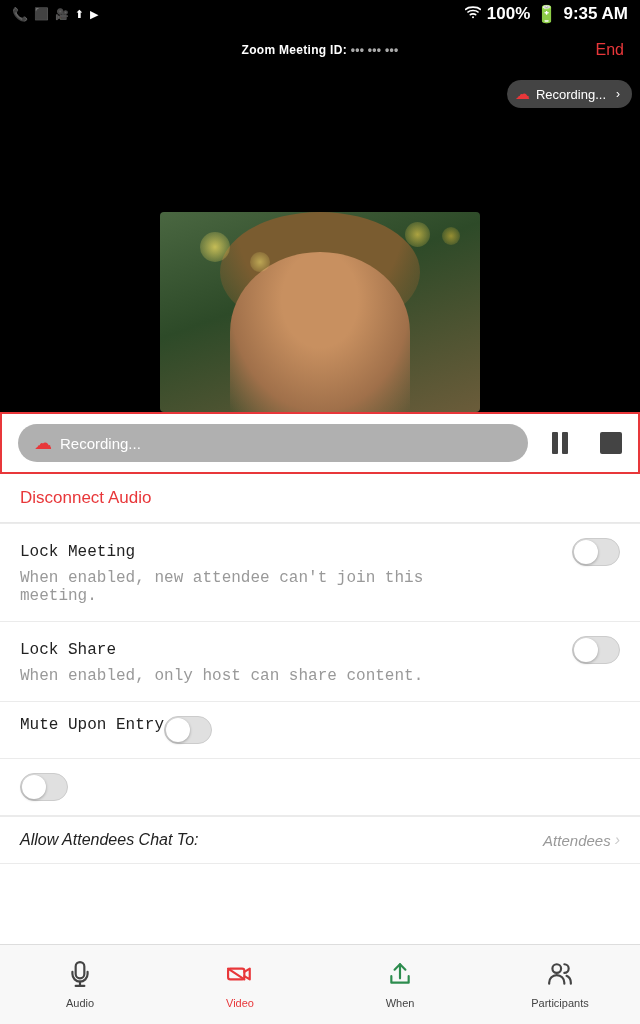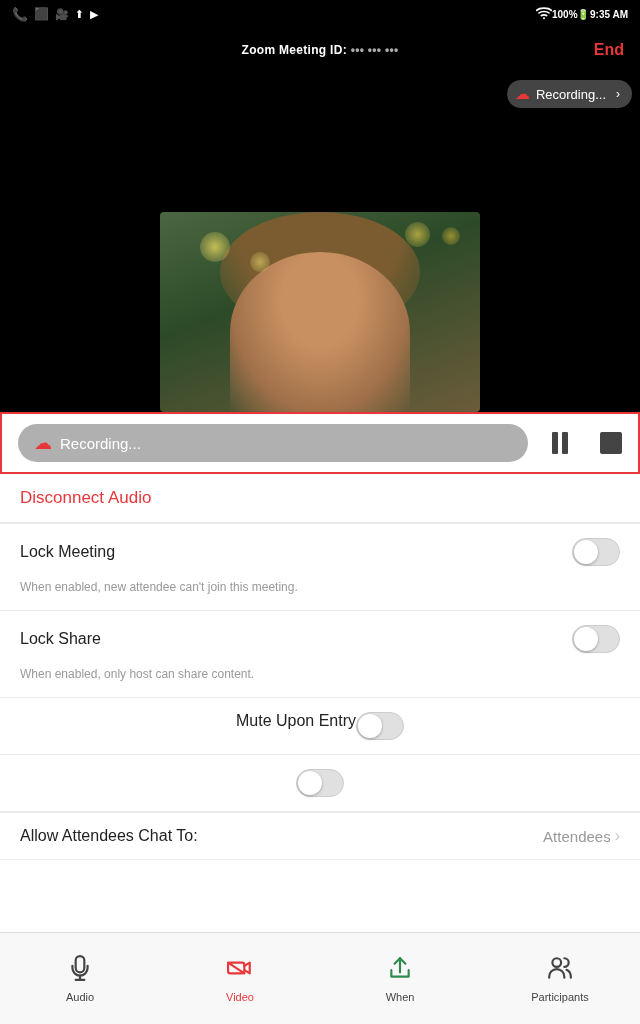--- a/index.html
+++ b/index.html
@@ -15,21 +15,21 @@
     
     .status-bar {
       display: flex;
       justify-content: space-between;
       align-items: center;
       padding: 4px 12px;
       background: #000;
       height: 28px;
     }
     .status-left { display: flex; gap: 6px; align-items: center; }
-    .status-right { display: flex; align-items: center; font-size: 10px; color: #fff; font-weight: 600; }
+    .status-right { display: flex; gap: 6px; align-items: center; font-size: 17px; color: #fff; font-weight: 600; }
     .status-icon { color: #fff; font-size: 13px; }
 
     
     .title-bar {
       background: #000;
       display: flex;
       justify-content: center;
       align-items: center;
       padding: 6px 16px;
       position: relative;
@@ -39,21 +39,21 @@
       color: #fff;
       font-size: 12px;
       font-weight: 700;
       letter-spacing: 0.3px;
     }
     .end-btn {
       position: absolute;
       right: 16px;
       color: #e8373a;
       font-size: 16px;
-      font-weight: 700;
+      font-weight: 400;
     }
 
     
     .video-area {
       background: #000;
       height: 340px;
       position: relative;
       display: flex;
       align-items: flex-end;
       justify-content: center;
@@ -165,32 +165,33 @@
       padding: 14px 20px;
       color: #e8373a;
       font-size: 17px;
       font-weight: 500;
       border-bottom: 1px solid #e8e8e8;
     }
 
     .menu-row {
       display: flex;
       align-items: flex-start;
-      justify-content: center;
+      justify-content: flex-start;
       padding: 14px 20px 4px;
+      font-family: Liberation Mono, monospace;
     }
     .menu-label {
       font-size: 16px;
       color: #222;
       font-weight: 400;
     }
     .menu-sublabel {
-      font-size: 12px;
+      font-size: 16px;
       color: #999;
-      margin-top: 14px;
+      margin-top: 3px;
       max-width: 440px;
       padding-bottom: 12px;
     }
     .menu-row-with-sub {
       flex-direction: column;
       align-items: stretch;
     }
     .menu-row-top {
       display: flex;
       justify-content: space-between;
@@ -230,20 +231,21 @@
     .toggle.on::after {
       left: calc(100% - 25px);
     }
 
     
     .chat-row {
       display: flex;
       align-items: center;
       justify-content: space-between;
       padding: 14px 20px;
+      font-style: italic;
     }
     .chat-label {
       font-size: 16px;
       color: #222;
     }
     .chat-value {
       display: flex;
       align-items: center;
       gap: 4px;
       color: #999;
@@ -256,21 +258,21 @@
 
     
     .bottom-nav {
       position: fixed;
       bottom: 0;
       left: 0;
       width: 640px;
       background: #f8f8f8;
       border-top: 1px solid #ddd;
       display: flex;
-      height: 92px;
+      height: 80px;
     }
     .nav-item {
       flex: 1;
       display: flex;
       flex-direction: column;
       align-items: center;
       justify-content: center;
       gap: 4px;
       cursor: pointer;
     }

